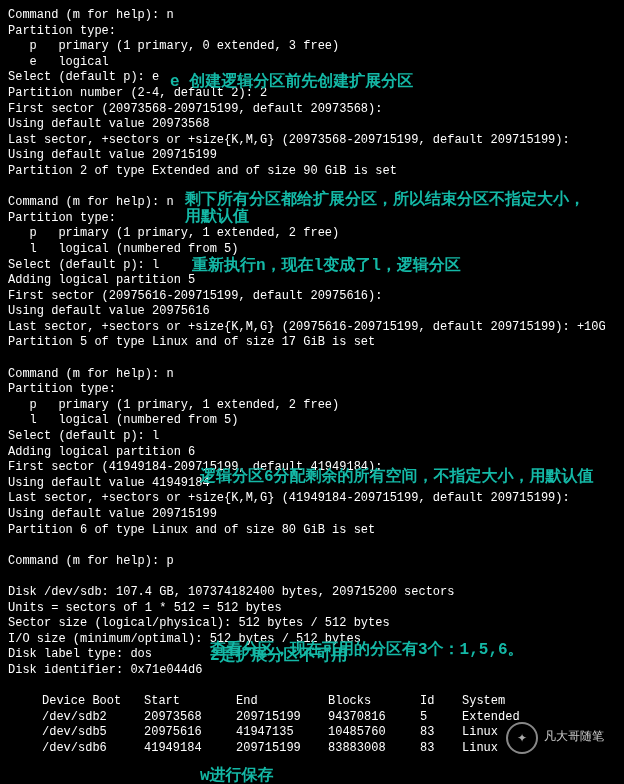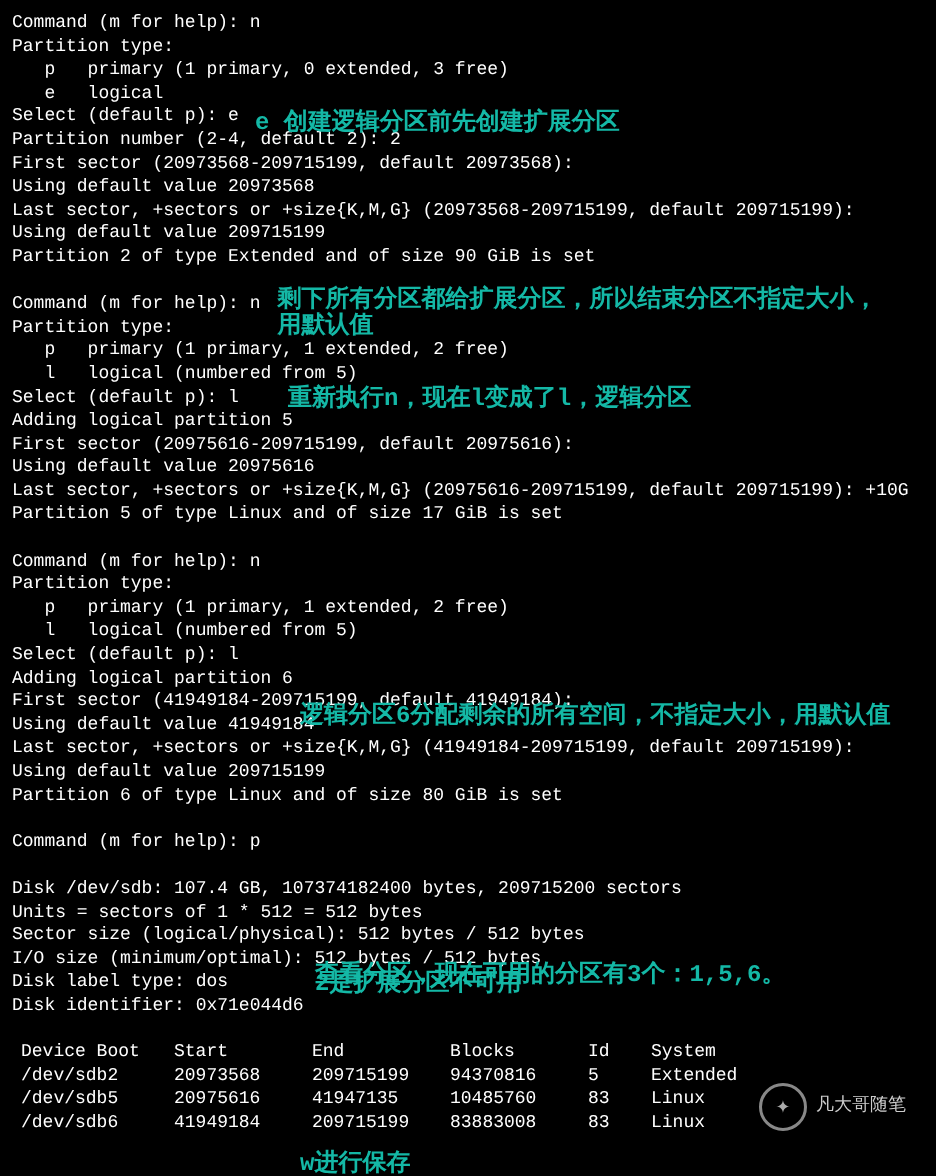--- a/index.html
+++ b/index.html
@@ -29,21 +29,21 @@
       width: 28px;
       height: 28px;
       border: 2px solid #888;
       border-radius: 50%;
       display: flex;
       align-items: center;
       justify-content: center;
       font-size: 16px;
       color: #aaa;
     }
-    table { border-collapse: collapse; }
+    table { border-collapse: collapse; margin-left: 28px; }
     td { padding: 0 6px; text-align: left; font-family: 'Courier New', monospace; font-size: 12px; }
     td.l { text-align: left; }
   </style>
 </head>
 <body>
 
 <div>
 <div class="line">Command (m for help): n</div>
 <div class="line">Partition type:</div>
 <div class="line">   p   primary (1 primary, 0 extended, 3 free)</div>

